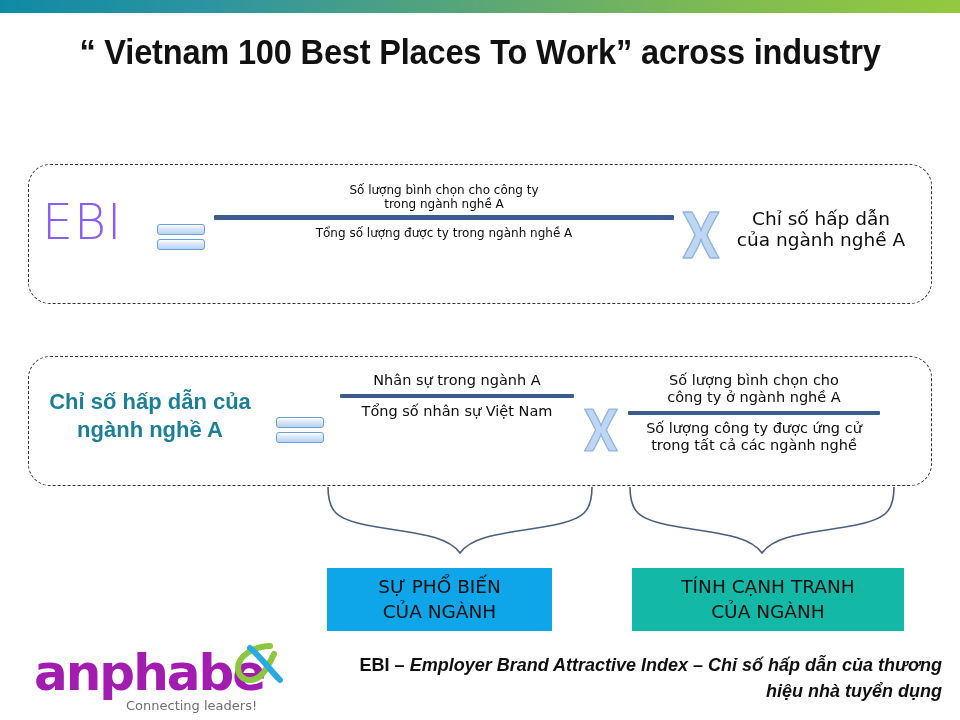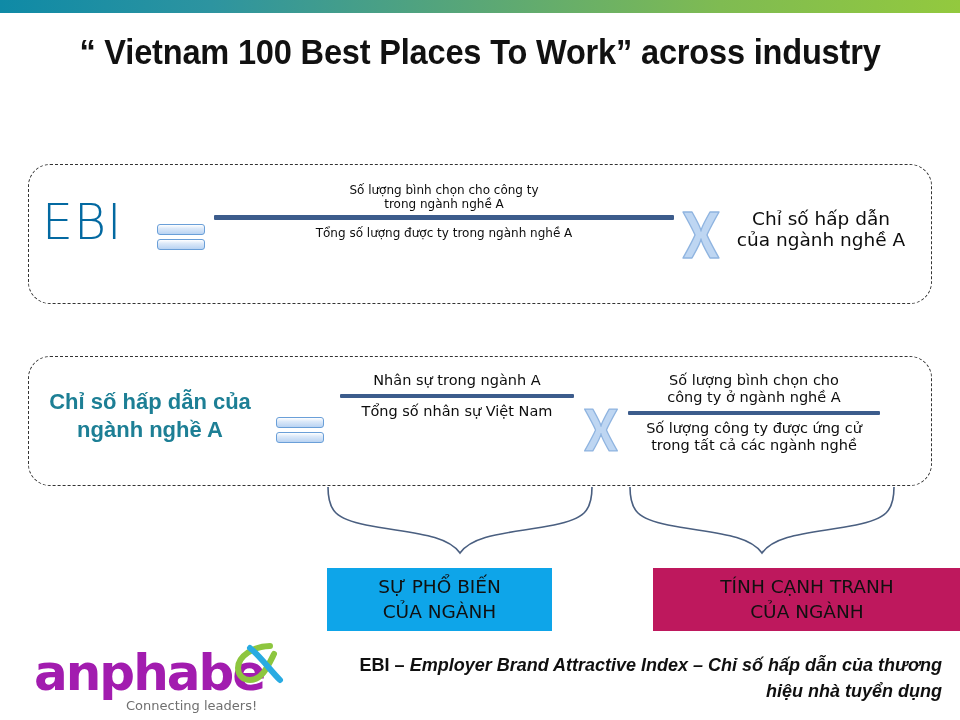--- a/index.html
+++ b/index.html
@@ -58,21 +58,21 @@
   #box-one   { left: 28px;  top: 164px; width: 904px; height: 140px; }
   #box-two   { left: 28px;  top: 356px; width: 904px; height: 130px; }
 
   
   .ebi-label {
     position: absolute;
     left: 42px; top: 198px;
     font-family: "DejaVu Sans", sans-serif;
     font-size: 49px;
     font-weight: 300;
-    color: #0369a1;
+    color: #8b5cf6;
     letter-spacing: 1px;
     line-height: 1;
   }
 
   
   .eq-glyph { position: absolute; }
   .eq-glyph .bar {
     width: 100%;
     height: 11px;
     border: 1.4px solid #6a9fd8;
@@ -156,23 +156,22 @@
     font-size: 18.5px;
     line-height: 1.3;
     color: #101010;
     white-space: pre-line;
   }
   #callout-popularity {
     left: 327px; top: 568px; width: 225px; height: 63px;
     background: #0ea5e9;
   }
   #callout-competitiveness {
-    left: 632px; top: 568px; width: 308px; height: 63px;
-    background: #be185d;
-    margin-left: 21px;
+    left: 632px; top: 568px; width: 272px; height: 63px;
+    background: #14b8a6;
   }
 
   
   .footnote {
     position: absolute;
     left: 322px; top: 653px;
     width: 620px;
     font-family: "Liberation Sans Narrow", "Liberation Sans", sans-serif;
     font-size: 18px;
     font-weight: bold;

